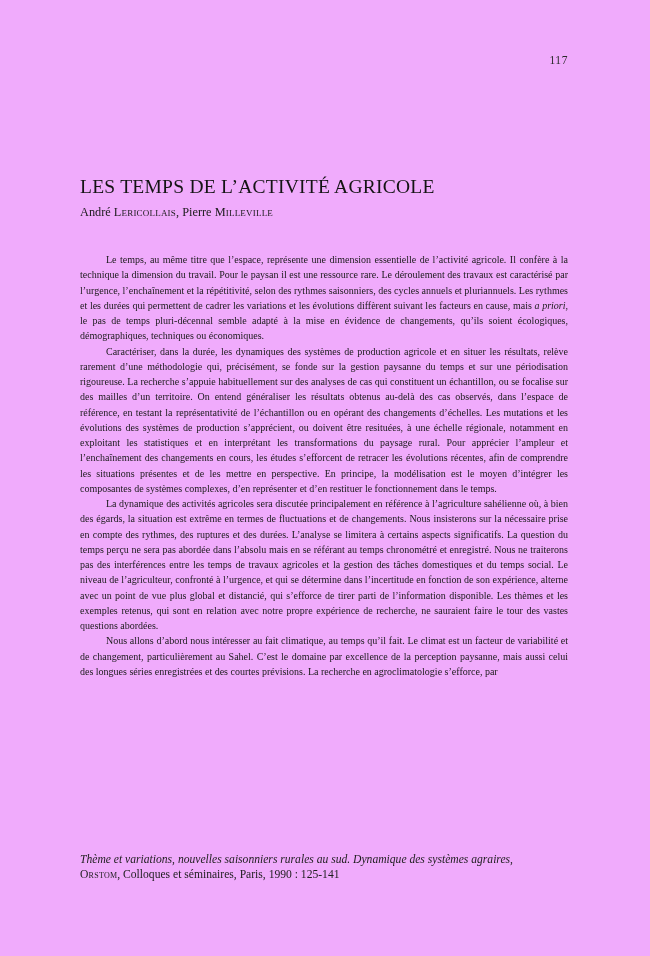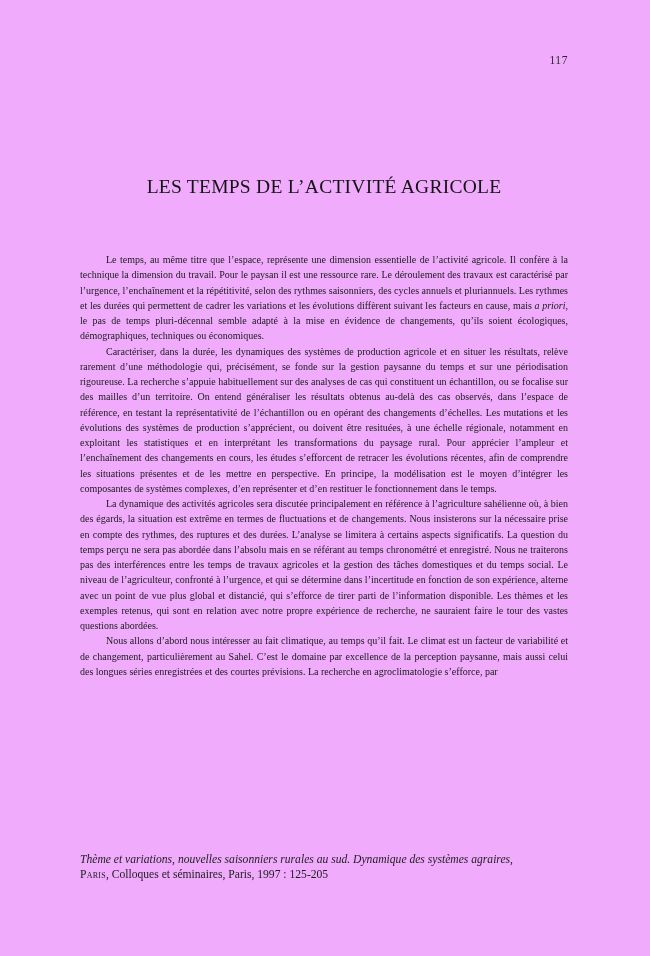--- a/index.html
+++ b/index.html
@@ -27,21 +27,21 @@
     letter-spacing: 0.6px;
     color: #2a2a2a;
   }
 
   
   .title-block {
     position: absolute;
     top: 176px;
     left: 80px;
     width: 488px;
-    text-align: center;
+    text-align: left;
   }
   .doc-title {
     font-size: 19.5px;
     font-weight: normal;
     letter-spacing: 0.25px;
     margin: 0;
     line-height: 1.15;
     color: #141414;
   }
   .authors {
@@ -98,27 +98,30 @@
 </style>
 </head>
 <body>
 
 <div class="page">
 
   <div class="folio">117</div>
 
   <div class="title-block">
     <h1 class="doc-title">LES TEMPS DE L’ACTIVITÉ AGRICOLE</h1>
+    <p class="authors">
+      <span>André </span><span class="sc">Lericollais</span><span>, </span><span>Pierre </span><span class="sc">Milleville</span>
+    </p>
   </div>
 
   <div class="body-text">
     <p><span>Le temps, au même titre que l’espace, représente une dimension essentielle de l’activité agricole. Il confère à la technique la dimension du travail. Pour le paysan il est une ressource rare. Le déroulement des travaux est caractérisé par l’urgence, l’enchaînement et la répétitivité, selon des rythmes saisonniers, des cycles annuels et pluriannuels. Les rythmes et les durées qui permettent de cadrer les variations et les évolutions diffèrent suivant les facteurs en cause, mais </span><em>a priori</em><span>, le pas de temps pluri-décennal semble adapté à la mise en évidence de changements, qu’ils soient écologiques, démographiques, techniques ou économiques.</span></p>
     <p>Caractériser, dans la durée, les dynamiques des systèmes de production agricole et en situer les résultats, relève rarement d’une méthodologie qui, précisément, se fonde sur la gestion paysanne du temps et sur une périodisation rigoureuse. La recherche s’appuie habituellement sur des analyses de cas qui constituent un échantillon, ou se focalise sur des mailles d’un territoire. On entend généraliser les résultats obtenus au-delà des cas observés, dans l’espace de référence, en testant la représentativité de l’échantillon ou en opérant des changements d’échelles. Les mutations et les évolutions des systèmes de production s’apprécient, ou doivent être resituées, à une échelle régionale, notamment en exploitant les statistiques et en interprétant les transformations du paysage rural. Pour apprécier l’ampleur et l’enchaînement des changements en cours, les études s’efforcent de retracer les évolutions récentes, afin de comprendre les situations présentes et de les mettre en perspective. En principe, la modélisation est le moyen d’intégrer les composantes de systèmes complexes, d’en représenter et d’en restituer le fonctionnement dans le temps.</p>
     <p>La dynamique des activités agricoles sera discutée principalement en référence à l’agriculture sahélienne où, à bien des égards, la situation est extrême en termes de fluctuations et de changements. Nous insisterons sur la nécessaire prise en compte des rythmes, des ruptures et des durées. L’analyse se limitera à certains aspects significatifs. La question du temps perçu ne sera pas abordée dans l’absolu mais en se référant au temps chronométré et enregistré. Nous ne traiterons pas des interférences entre les temps de travaux agricoles et la gestion des tâches domestiques et du temps social. Le niveau de l’agriculteur, confronté à l’urgence, et qui se détermine dans l’incertitude en fonction de son expérience, alterne avec un point de vue plus global et distancié, qui s’efforce de tirer parti de l’information disponible. Les thèmes et les exemples retenus, qui sont en relation avec notre propre expérience de recherche, ne sauraient faire le tour des vastes questions abordées.</p>
     <p>Nous allons d’abord nous intéresser au fait climatique, au temps qu’il fait. Le climat est un facteur de variabilité et de changement, particulièrement au Sahel. C’est le domaine par excellence de la perception paysanne, mais aussi celui des longues séries enregistrées et des courtes prévisions. La recherche en agroclimatologie s’efforce, par</p>
   </div>
 
   <div class="footer">
     <div class="ref-line-1">Thème et variations, nouvelles saisonniers rurales au sud. Dynamique des systèmes agraires,</div>
-    <div class="ref-line-2"><span class="sc">Paris</span><span>, Colloques et séminaires, Paris, 1997 : 125-205</span></div>
+    <div class="ref-line-2"><span class="sc">Orstom</span><span>, Colloques et séminaires, Paris, 1990 : 125-141</span></div>
   </div>
 
 </div>
 
 </body></html>

